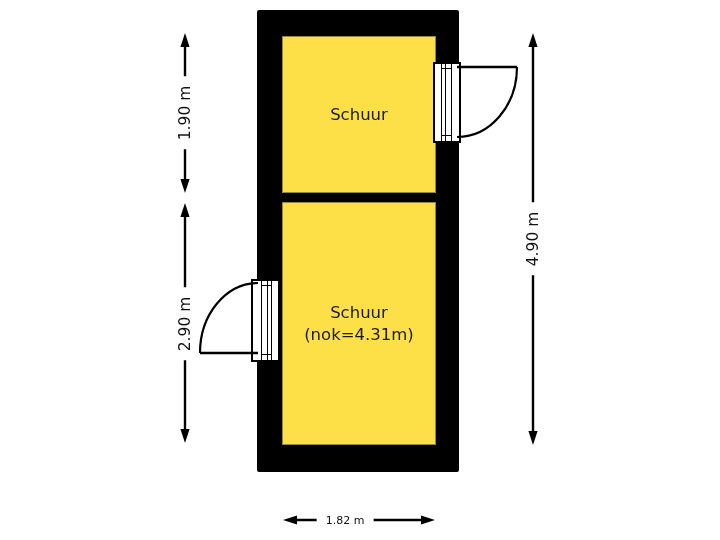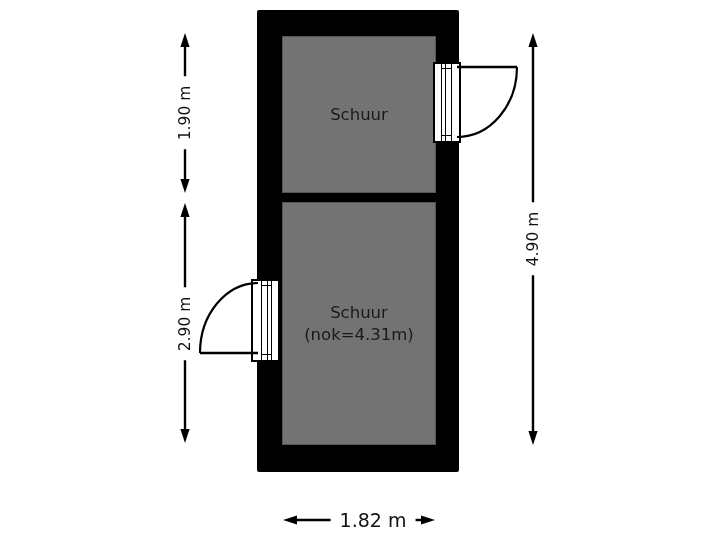--- a/index.html
+++ b/index.html
@@ -12,21 +12,21 @@
   }
   
   .walls{
     position:absolute;
     left:257px;top:10px;width:202px;height:462px;
     background:#000000;
     border-radius:2px;
   }
   .room{
     position:absolute;
-    background:#737373;
+    background:#fde047;
     display:flex;align-items:center;justify-content:center;
     box-shadow:inset 0 0 0 1px rgba(60,60,60,.55);
   }
   .room-top{left:282px;top:36px;width:154px;height:157px;}
   .room-bottom{left:282px;top:202px;width:154px;height:243px;}
   .room-label{
     color:#1a1a1a;
     font-size:16.5px;
     line-height:22px;
     text-align:center;
@@ -66,21 +66,21 @@
     padding:4px 9px;
     border-radius:10px;
     white-space:nowrap;
     text-align:center;
   }
   .dim-label.vertical{transform:translate(-50%,-50%) rotate(-90deg);}
   .dim-label.horizontal{transform:translate(-50%,-50%);}
   .lbl-top-room{left:185px;top:113px;}
   .lbl-bottom-room{left:185px;top:324px;}
   .lbl-total-height{left:533px;top:239px;}
-  .lbl-width{left:373px;top:520px;font-size:19px;}
+  .lbl-width{left:345px;top:520px;font-size:11px;}
 </style>
 </head>
 <body>
 
 <div class="plan-root">
 
   <div class="walls"></div>
 
   <div class="room room-top">
     <div class="room-label">Schuur</div>

